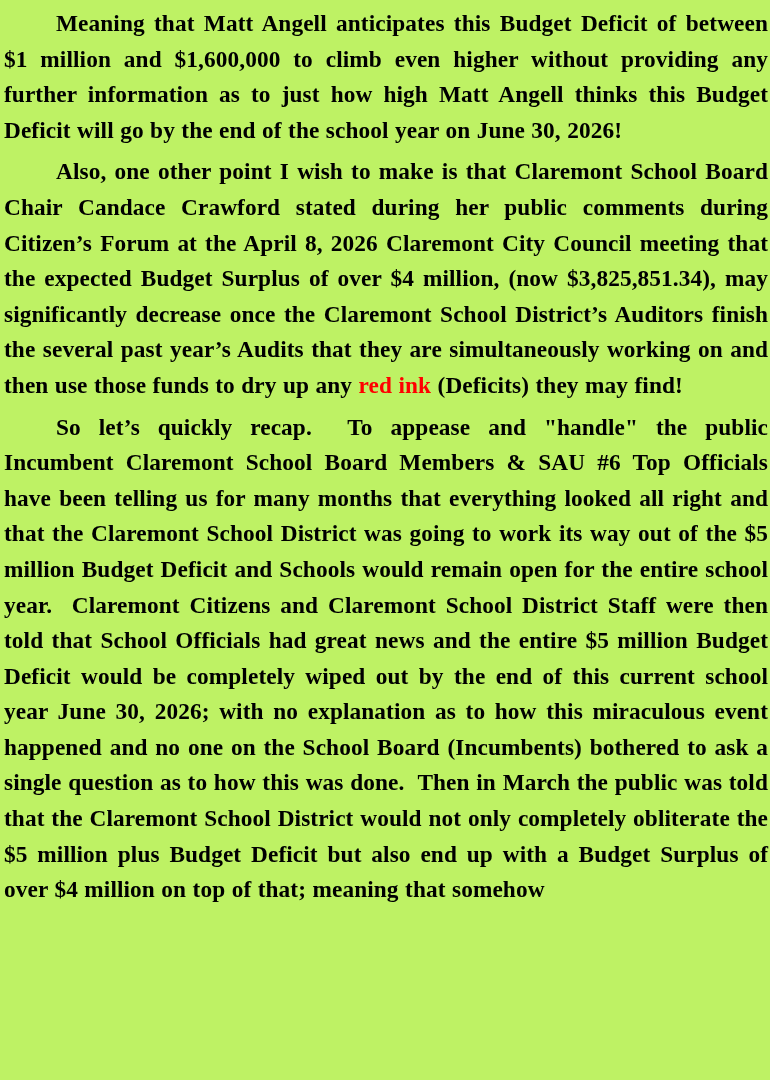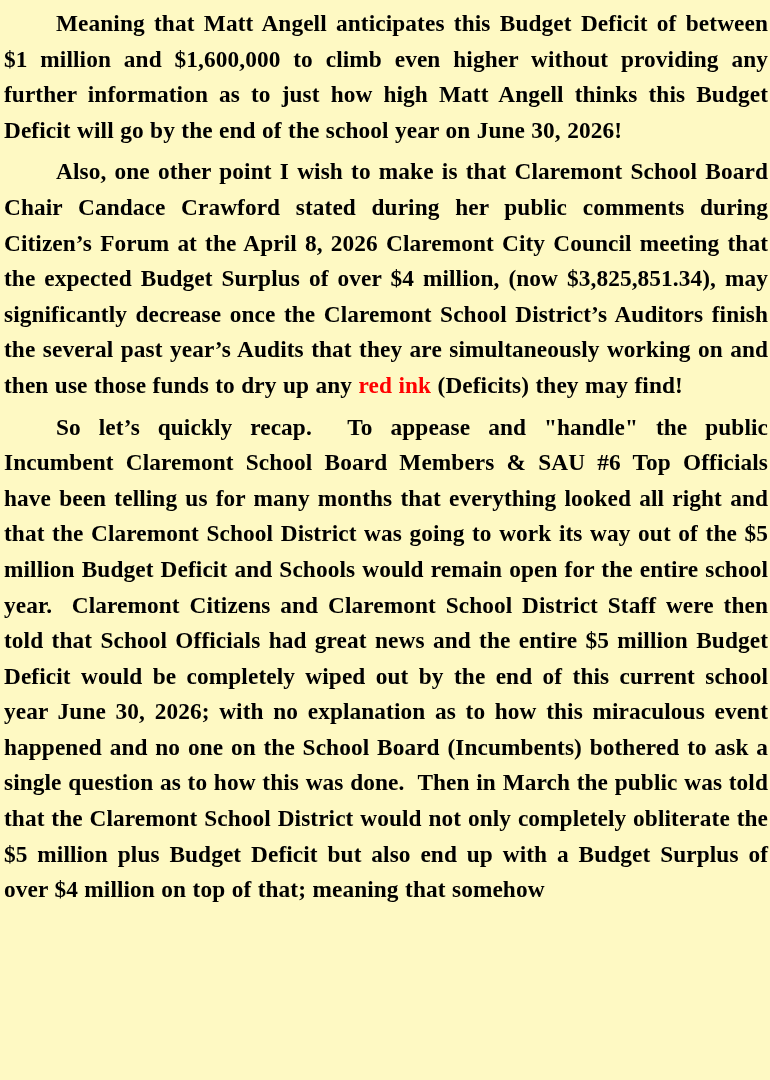--- a/index.html
+++ b/index.html
@@ -11,21 +11,21 @@
     width: 770px;
     height: 1080px;
     overflow: hidden;
     font-family: "Liberation Serif", serif;
   }
   .page {
     box-sizing: border-box;
     width: 770px;
     height: 1080px;
     padding: 6px 2px 0 4px;
-    background: #fef9c3;
+    background: #bef264;
   }
   .para {
     font-family: "Liberation Serif", serif;
     font-weight: bold;
     font-size: 23.3px;
     line-height: 35.6px;
     color: #000000;
     text-indent: 52px;
     margin: 0 0 6px 0;
     text-align: justify;

